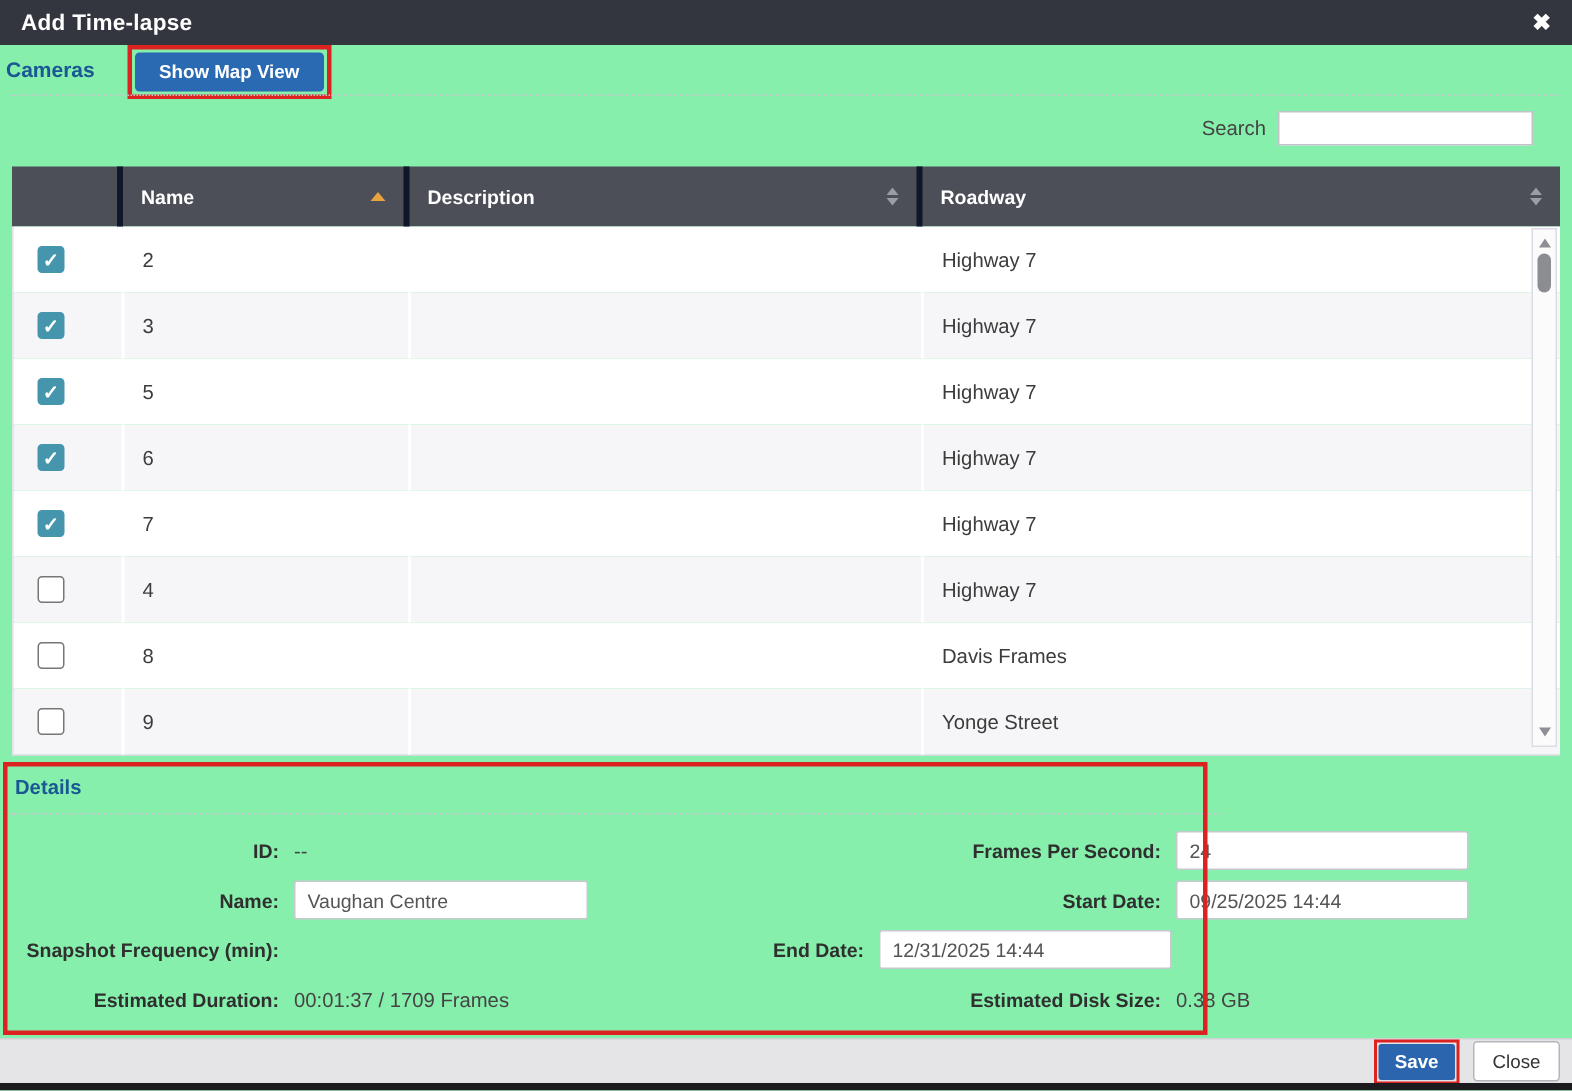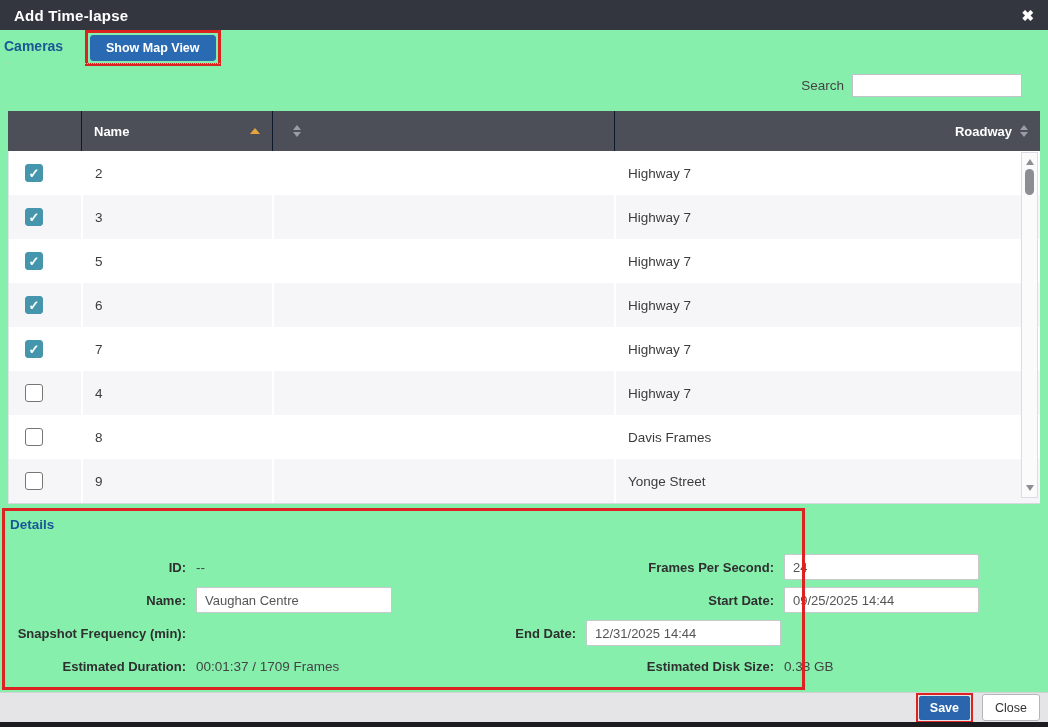--- a/index.html
+++ b/index.html
@@ -21,27 +21,27 @@
   .tabs-divider { position:absolute; top:63px; left:8px; right:8px; border-top:1px dotted #c6c6cc; }
 
   
   .search-row { position:absolute; top:74px; right:26px; display:flex; align-items:center; gap:8px;margin-left:44px; }
   .search-label { font-size:13.5px; color:#444; }
   .search-input { width:170px; height:23px; border:1px solid #c2c3ca; background:#fff; font-family:inherit; font-size:13px; padding:0 6px; color:#333; }
 
   
   .cam-table { position:absolute; left:8px; right:8px; top:111px; }
   .thead { display:flex; background:#4c4f58; height:40px; }
-  .th { color:#fff; font-size:13px; font-weight:700; display:flex; align-items:center; padding:0 12px; border-right:1px solid #0f172a; cursor:pointer; }
+  .th { color:#fff; font-size:13px; font-weight:700; display:flex; align-items:center; padding:0 12px; border-right:4px solid #0f172a; cursor:pointer; }
   .th:last-child { border-right:none; }
   .th .lbl { flex:1; }
   .col-check { width:74px; }
   .col-name  { width:191px; }
   .col-desc  { width:342px; }
-  .col-road  { flex:1;text-align:right; }
+  .col-road  { flex:1; }
 
   .sort-asc { width:0; height:0; border-left:5px solid transparent; border-right:5px solid transparent; border-bottom:6px solid #e8a33d; margin-left:8px; }
   .sort-both { display:flex; flex-direction:column; gap:2px; margin-left:8px; }
   .sort-both .up { width:0; height:0; border-left:4px solid transparent; border-right:4px solid transparent; border-bottom:5px solid #9a9da5; }
   .sort-both .down { width:0; height:0; border-left:4px solid transparent; border-right:4px solid transparent; border-top:5px solid #9a9da5; }
 
   .tbody { border-bottom:1px solid #d8d8e0; border-left:1px solid #e3e3ec; }
   .trow { display:flex; height:44px; background:#ffffff; }
   .trow:nth-child(even) { background:#f6f6f8; }
   .trow:nth-child(even) .td { border-right:2px solid #ffffff; }
@@ -104,20 +104,21 @@
   </div>
 
   <div class="cam-table">
     <div class="thead">
       <div class="th col-check"></div>
       <div class="th col-name">
         <span class="lbl">Name</span>
         <span class="sort-asc"></span>
       </div>
       <div class="th col-desc">
+        <span class="lbl">Description</span>
         <span class="sort-both">
             <span class="up"></span>
             <span class="down"></span>
           </span>
       </div>
       <div class="th col-road">
         <span class="lbl">Roadway</span>
         <span class="sort-both">
             <span class="up"></span>
             <span class="down"></span>

